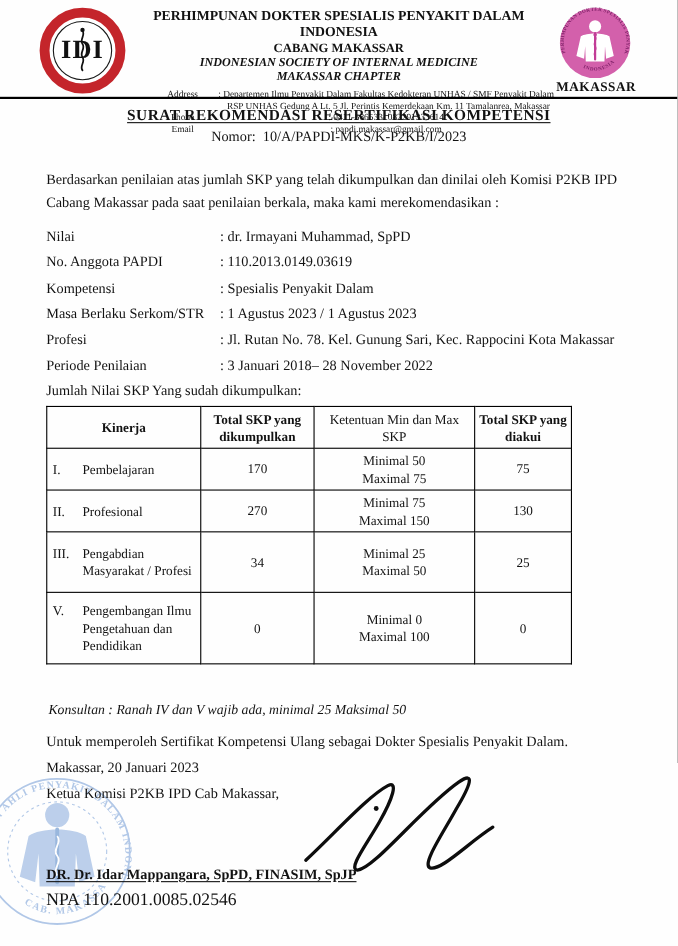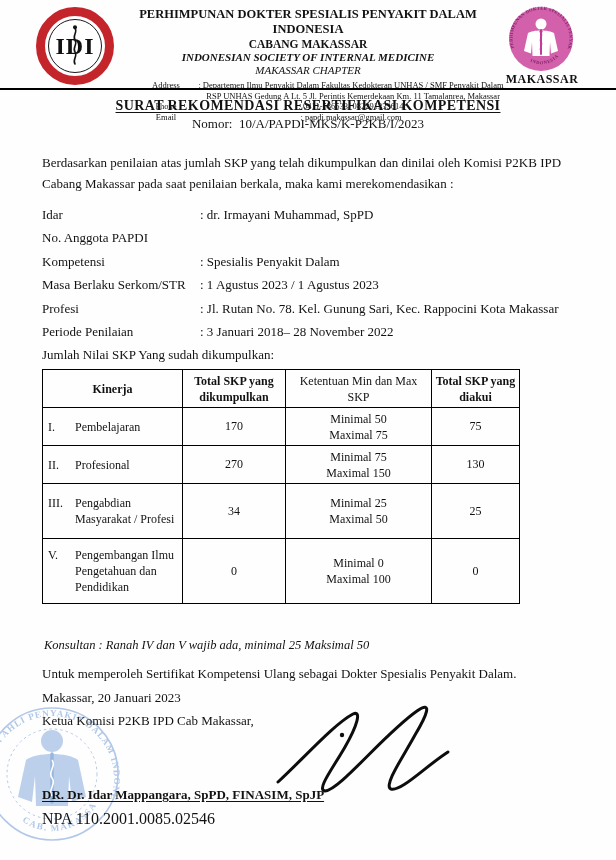--- a/index.html
+++ b/index.html
@@ -35,21 +35,21 @@
   .papdi-logo { position: absolute; left: 506px; top: 4px; width: 70px; height: 70px; }
   .makassar-label {
     position: absolute; left: 492px; top: 72px; width: 100px;
     text-align: center; font-weight: bold; font-size: 12px; letter-spacing: 0.5px;
   }
 
   .org-block { position: absolute; left: 108px; top: 7px; width: 400px; text-align: center; }
   .org-line1 { font-weight: bold; font-size: 12.5px; line-height: 15px; }
   .org-line2 { font-weight: bold; font-size: 11.5px; line-height: 14px; }
   .org-line3 { font-weight: bold; font-style: italic; font-size: 11px; line-height: 13px; }
-  .org-line4 { font-weight: normal; font-style: italic; font-size: 11px; line-height: 13px; }
+  .org-line4 { font-weight: bold; font-style: italic; font-size: 11px; line-height: 13px; }
 
   .contact { margin-top: 3px; margin-left: 30px; font-size: 8.5px; line-height: 10.5px; text-align: center; }
   .contact-row { display: flex; }
   .contact-label { width: 56px; flex: 0 0 56px; }
   .contact-value { flex: 1; }
 
   .header-rule { position: absolute; top: 88px; left: 0; width: 616px; border-top: 2.5px solid #000; }
 
   
   .title-block { position: absolute; top: 98px; left: 0; width: 616px; text-align: center; }
@@ -171,25 +171,26 @@
 
   <div class="title-block">
     <div class="doc-title">SURAT REKOMENDASI RESERTIFIKASI KOMPETENSI</div>
     <div class="doc-number">Nomor:  10/A/PAPDI-MKS/K-P2KB/I/2023</div>
   </div>
 
   <div class="intro">Berdasarkan penilaian atas jumlah SKP yang telah dikumpulkan dan dinilai oleh Komisi P2KB IPD Cabang Makassar pada saat penilaian berkala, maka kami merekomendasikan :</div>
 
   <div class="fields">
     <div class="field-row">
-      <span class="field-label">Idar</span>
+      <span class="field-label">Nilai</span>
       <span class="field-value">: dr. Irmayani Muhammad, SpPD</span>
     </div>
     <div class="field-row">
       <span class="field-label">No. Anggota PAPDI</span>
+      <span class="field-value">: 110.2013.0149.03619</span>
     </div>
     <div class="field-row">
       <span class="field-label">Kompetensi</span>
       <span class="field-value">: Spesialis Penyakit Dalam</span>
     </div>
     <div class="field-row">
       <span class="field-label">Masa Berlaku Serkom/STR</span>
       <span class="field-value">: 1 Agustus 2023 / 1 Agustus 2023</span>
     </div>
     <div class="field-row">

